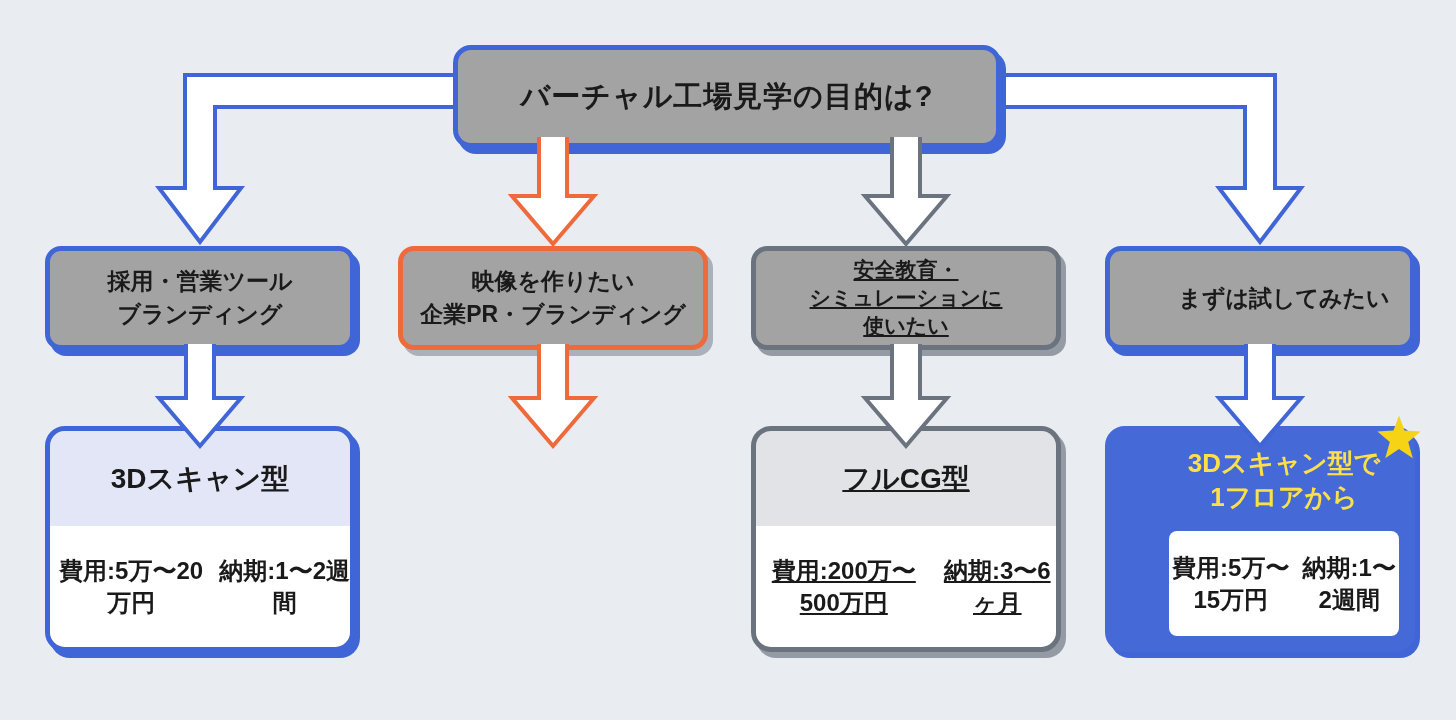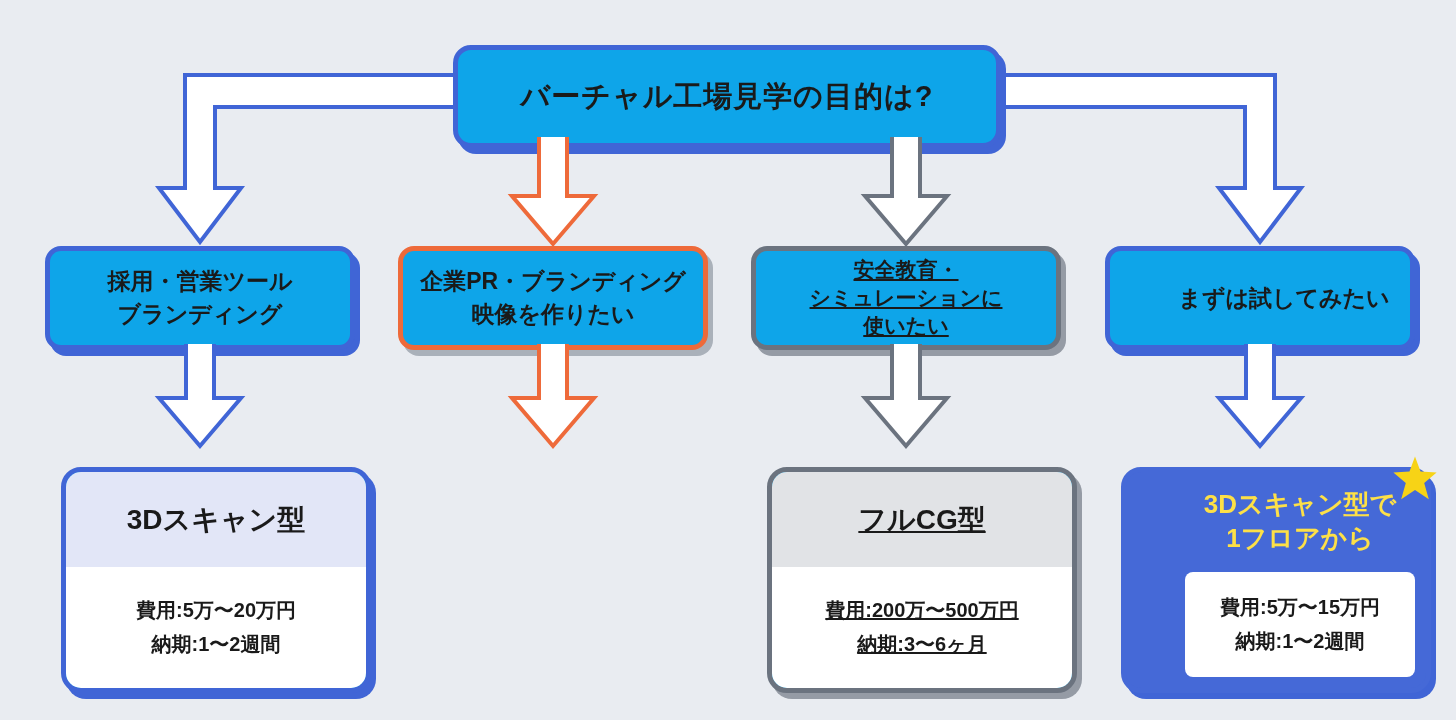--- a/index.html
+++ b/index.html
@@ -6,50 +6,50 @@
   .canvas{
     position:relative;width:1456px;height:720px;overflow:hidden;
     background:#e9ecf1;
     font-family:"Liberation Sans","DejaVu Sans",sans-serif;
     color:#1a1a1a;
   }
   svg.arrow-layer{position:absolute;left:0;top:0;pointer-events:none;}
   #arrows-under{z-index:1;}
   #arrows-over{z-index:3;}
 
-  .box{position:absolute;background:#0ea5e9;box-sizing:border-box;}
+  .box{position:absolute;background:#a3a3a3;box-sizing:border-box;}
 
   .title-box{
     left:453px;top:45px;width:548px;height:103px;z-index:2;
     border:5px solid #4065d6;border-radius:18px;
     box-shadow:5px 6px 0 #4065d6;
     display:flex;align-items:center;justify-content:center;
     font-size:29px;font-weight:bold;letter-spacing:1px;
   }
 
   .branch{
     top:246px;width:310px;height:104px;z-index:2;
     border:5px solid;border-radius:16px;
     display:flex;flex-direction:column;align-items:center;justify-content:center;
     text-align:center;font-size:23px;font-weight:bold;line-height:1.42;
   }
   .branch.small{font-size:21px;line-height:1.32;}
 
   .result{
-    top:467px;width:310px;height:226px;z-index:2;
+    top:426px;width:310px;height:226px;z-index:2;
     border:5px solid;border-radius:20px;overflow:hidden;
-    display:flex;flex-direction:column;margin-left:16px;
+    display:flex;flex-direction:column;
   }
   .res-head{
     flex:0 0 95px;display:flex;flex-direction:column;align-items:center;justify-content:center;
     font-size:28px;font-weight:bold;text-align:center;
   }
   .res-body{
-    flex:1;display:flex;flex-direction:column;align-items:center;justify-content:center;
-    gap:7px;font-size:20px;font-weight:bold;text-align:center;background:#ffffff;
+    flex:1;display:flex;flex-direction:row;align-items:center;justify-content:center;
+    gap:7px;font-size:24px;font-weight:bold;text-align:center;background:#ffffff;
   }
 
   .col1{left:45px;}  .col2{left:398px;}  .col3{left:751px;text-decoration:underline;}  .col4{left:1105px;padding-left:48px;}
 
   .c-blue  {border-color:#4065d6;box-shadow:5px 6px 0 #4065d6;}
   .c-orange{border-color:#ee6a3a;box-shadow:5px 6px 0 #aab1ba;}
   .c-gray  {border-color:#6b737f;box-shadow:5px 6px 0 #959ba5;}
 
   .hd-blue  {background:#e2e6f7;}
   .hd-orange{background:#fbe3d8;}
@@ -76,22 +76,22 @@
 
   <div class="box title-box">
     <span>バーチャル工場見学の目的は?</span>
   </div>
 
   <div class="box branch col1 c-blue">
     <div>採用・営業ツール</div>
     <div>ブランディング</div>
   </div>
   <div class="box branch col2 c-orange">
+    <div>映像を作りたい</div>
     <div>企業PR・ブランディング</div>
-    <div>映像を作りたい</div>
   </div>
   <div class="box branch col3 c-gray small">
     <div>安全教育・</div>
     <div>シミュレーションに</div>
     <div>使いたい</div>
   </div>
   <div class="box branch col4 c-blue">
     <div>まずは試してみたい</div>
   </div>
 

